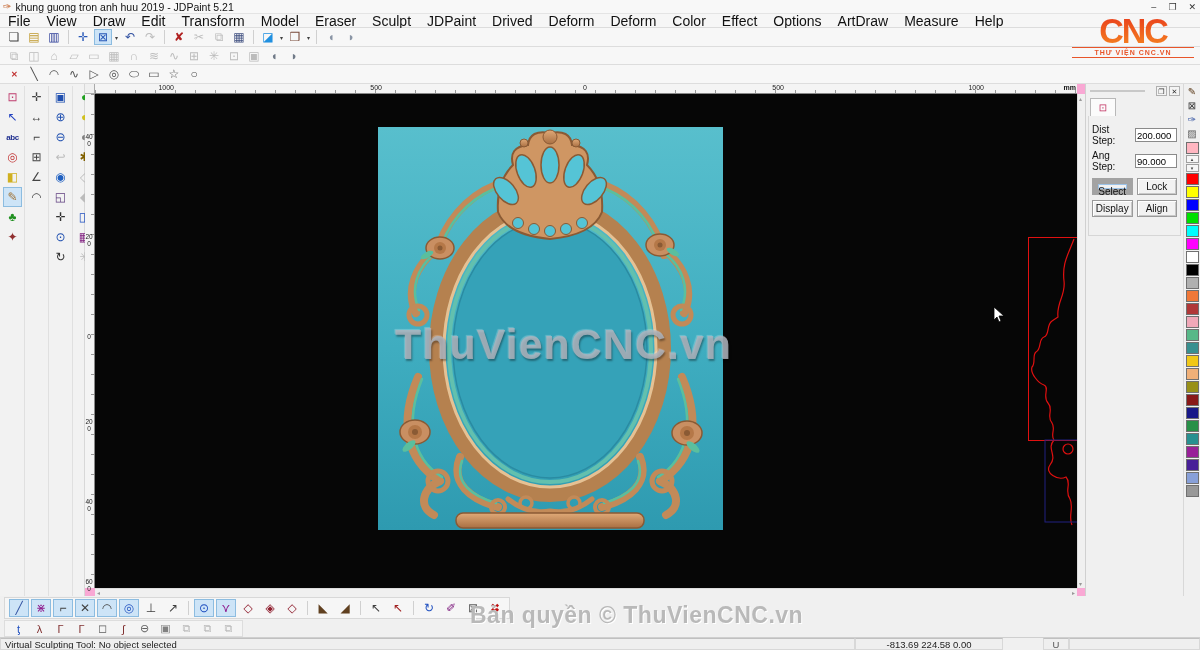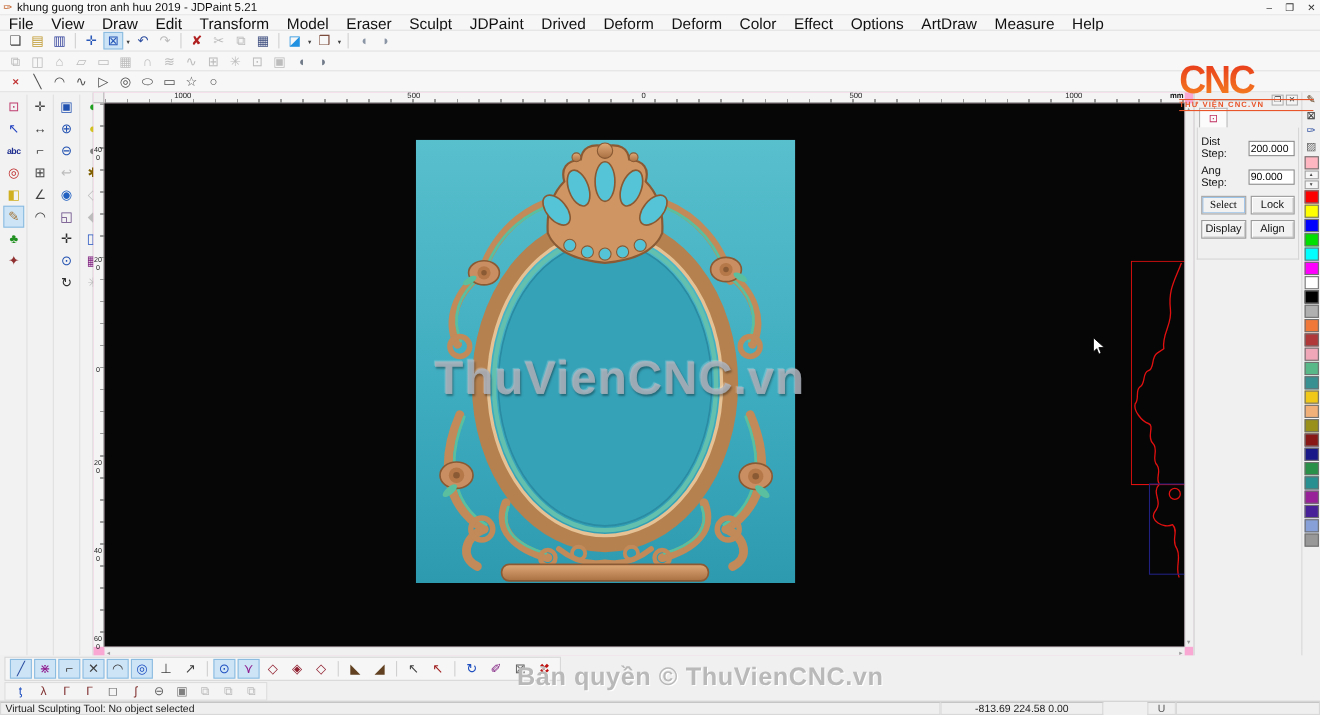--- a/index.html
+++ b/index.html
@@ -24,21 +24,21 @@
   #toolbar-draw { top:65px; height:19px; }
   .tbtn { position:relative; width:18px; height:16px; display:inline-flex; align-items:center; justify-content:center; font-size:12px; color:#404040; margin:0 1px; border:1px solid transparent; }
   .tbtn.hl { background:#cde4f7; border-color:#8cbce0; }
   .tbtn.dis { color:#bcbcbc !important; }
   .tbtn .dd { position:absolute; right:-7px; top:4px; font-size:6px; color:#404040; }
   .tbtn.wdd { margin-right:8px; }
   .sep { width:1px; height:14px; background:#d0d0d0; margin:0 4px; }
   .smalltxt { font-size:8px !important; font-weight:bold; letter-spacing:-0.5px; }
 
   
-  .logo { position:absolute; right:6px; top:14px; width:122px; height:50px; z-index:50; text-align:left;margin-top:43px; }
+  .logo { position:absolute; right:6px; top:14px; width:122px; height:50px; z-index:50; text-align:center; }
   .logo .cnc { font-size:34px; font-weight:bold; line-height:32px; letter-spacing:-2px; background:linear-gradient(180deg,#e8391c,#f58220); -webkit-background-clip:text; background-clip:text; color:transparent; font-family:"Liberation Sans",sans-serif; transform:scaleY(1.05); }
   .logo .sub { margin-top:1px; font-size:7px; font-weight:bold; color:#e8552a; border-top:1px solid #e8552a; border-bottom:1px solid #e8552a; padding:1px 0; letter-spacing:1px; }
 
   
   .workspace { position:absolute; left:0; top:84px; width:1200px; height:512px; }
 
   
   .left-palette { position:absolute; left:0; top:0; width:85px; height:512px; background:#f2f2f2; border-right:1px solid #d8d8d8; display:flex; padding:2px 0 0 1px; }
   .pal-col { display:flex; flex-direction:column; border-right:1px solid #e0e0e0; padding:1px; }
   .pal-col .tbtn { width:19px; height:20px; }
@@ -70,21 +70,21 @@
   .rp-grip { position:absolute; left:2px; top:4px; width:55px; border-top:1px solid #c8c8c8; border-bottom:1px solid #c8c8c8; height:2px; }
   .rp-btns { position:absolute; right:1px; top:0; display:flex; gap:2px; }
   .rp-btns span { width:11px; height:10px; font-size:7px; line-height:9px; text-align:center; border:1px solid #b0b0b0; background:#f4f4f4; color:#333; }
   .rp-tab { position:absolute; left:4px; top:14px; width:26px; height:18px; background:#fbfbfb; border:1px solid #b8b8b8; border-bottom:none; display:flex; align-items:center; justify-content:center; }
   .rp-body { position:absolute; left:2px; top:32px; right:2px; height:120px; background:#f0f0f0; border:1px solid #d6d6d6; border-top:none; padding:8px 3px 12px 3px; }
   .rp-row { display:flex; align-items:center; margin-bottom:4px; }
   .rp-row label { flex:1; font-size:10px; color:#111; }
   .rp-row input { width:42px; height:14px; font-size:9.5px; font-family:"Liberation Sans",sans-serif; border:1px solid #8a8a8a; background:#fff; padding:0 1px; }
   .rp-btngrid { display:grid; grid-template-columns:1fr 1fr; gap:5px 4px; margin-top:6px; }
   .rp-btn { height:17px; font-size:10px; background:#f2f2f2; border:1px solid #9a9a9a; box-shadow:inset 1px 1px 0 #fff, inset -1px -1px 0 #c8c8c8; text-align:center; line-height:15px; color:#111; }
-  .rp-btn.focus { border:1px solid #a3a3a3; box-shadow:0 0 0 1px #9cc3e8 inset;font-family:Liberation Serif, serif; }
+  .rp-btn.focus { border:6px solid #a3a3a3; box-shadow:0 0 0 1px #9cc3e8 inset; }
 
   
   .color-bar { position:absolute; left:1183px; top:0; width:17px; height:512px; background:#f0f0f0; border-left:1px solid #d8d8d8; display:flex; flex-direction:column; align-items:center; padding-top:1px; }
   .cb-icon { width:15px; height:14px; font-size:10px; line-height:14px; text-align:center; color:#404040; }
   .cb-sw { width:13px; height:12px; border:1px solid #707070; margin-top:1px; }
   .cb-mini { width:13px; height:8px; border:1px solid #a0a0a0; background:#f6f6f6; font-size:5px; line-height:7px; text-align:center; color:#444; margin-top:1px; }
 
   
   .bottom1 { position:absolute; left:0; top:596px; width:1200px; height:24px; background:#f0f0f0; display:flex; align-items:center; padding-left:4px; }
   .bottom1 .inner { display:flex; align-items:center; border:1px solid #d8d8d8; background:#f6f6f6; padding:1px 3px; }

